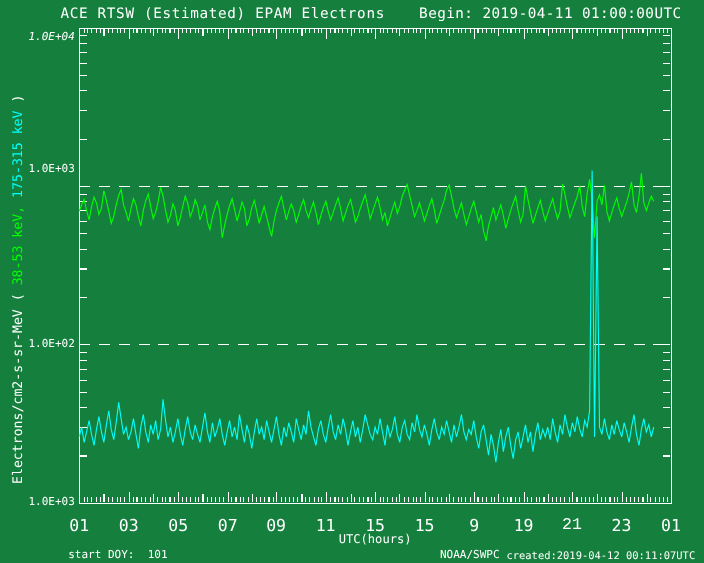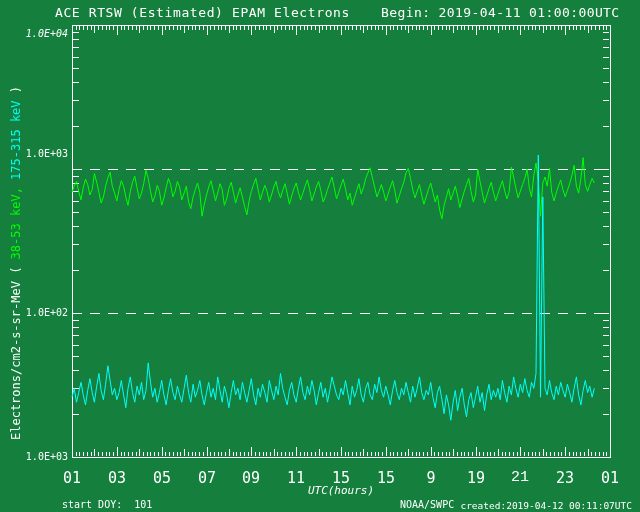--- a/index.html
+++ b/index.html
@@ -7,21 +7,21 @@
           font-family:"DejaVu Sans Mono",monospace;color:#fff;}
   .t{position:absolute;white-space:pre;}
   #title{left:55px;top:5px;font-size:13px;letter-spacing:0.6px;}
   #begin{left:381px;top:5px;font-size:13px;letter-spacing:0.4px;text-align:right;}
   .ylab{left:8px;width:60px;text-align:right;font-size:10px;letter-spacing:0;}
   #ylab4{top:28px;font-style:italic;} #ylab3{top:148px;text-align:right;} #ylab2{top:307px;} #ylab1{top:451px;}
   #yaxis-title{left:16px;top:263px;transform:translate(-50%,-50%) rotate(-90deg);
                font-size:12px;white-space:pre;}
   #yaxis-title .seg1{color:#00ff00;} #yaxis-title .seg2{color:#00ffff;}
   .xtick{position:absolute;top:469px;font-size:15px;transform:translateX(-50%);}
-  #xlabel{left:341px;top:484px;font-size:11px;transform:translateX(-50%);font-style:italic;}
+  #xlabel{left:341px;top:484px;font-size:11px;transform:translateX(-50%);}
   #startdoy{left:62px;top:499px;font-size:10px;}
   #credit{left:400px;top:499px;font-size:10px;}
   #created{right:8px;top:500px;font-size:9.5px;}
   svg{position:absolute;left:0;top:0;}
   .axis{fill:none;stroke:#fff;stroke-width:1;shape-rendering:crispEdges;}
   .grid{stroke:#fff;stroke-width:1;stroke-dasharray:10 8;shape-rendering:crispEdges;}
   .tick{stroke:#fff;stroke-width:1;shape-rendering:crispEdges;}
   .series{fill:none;stroke-width:1;}
 </style>
 </head>

